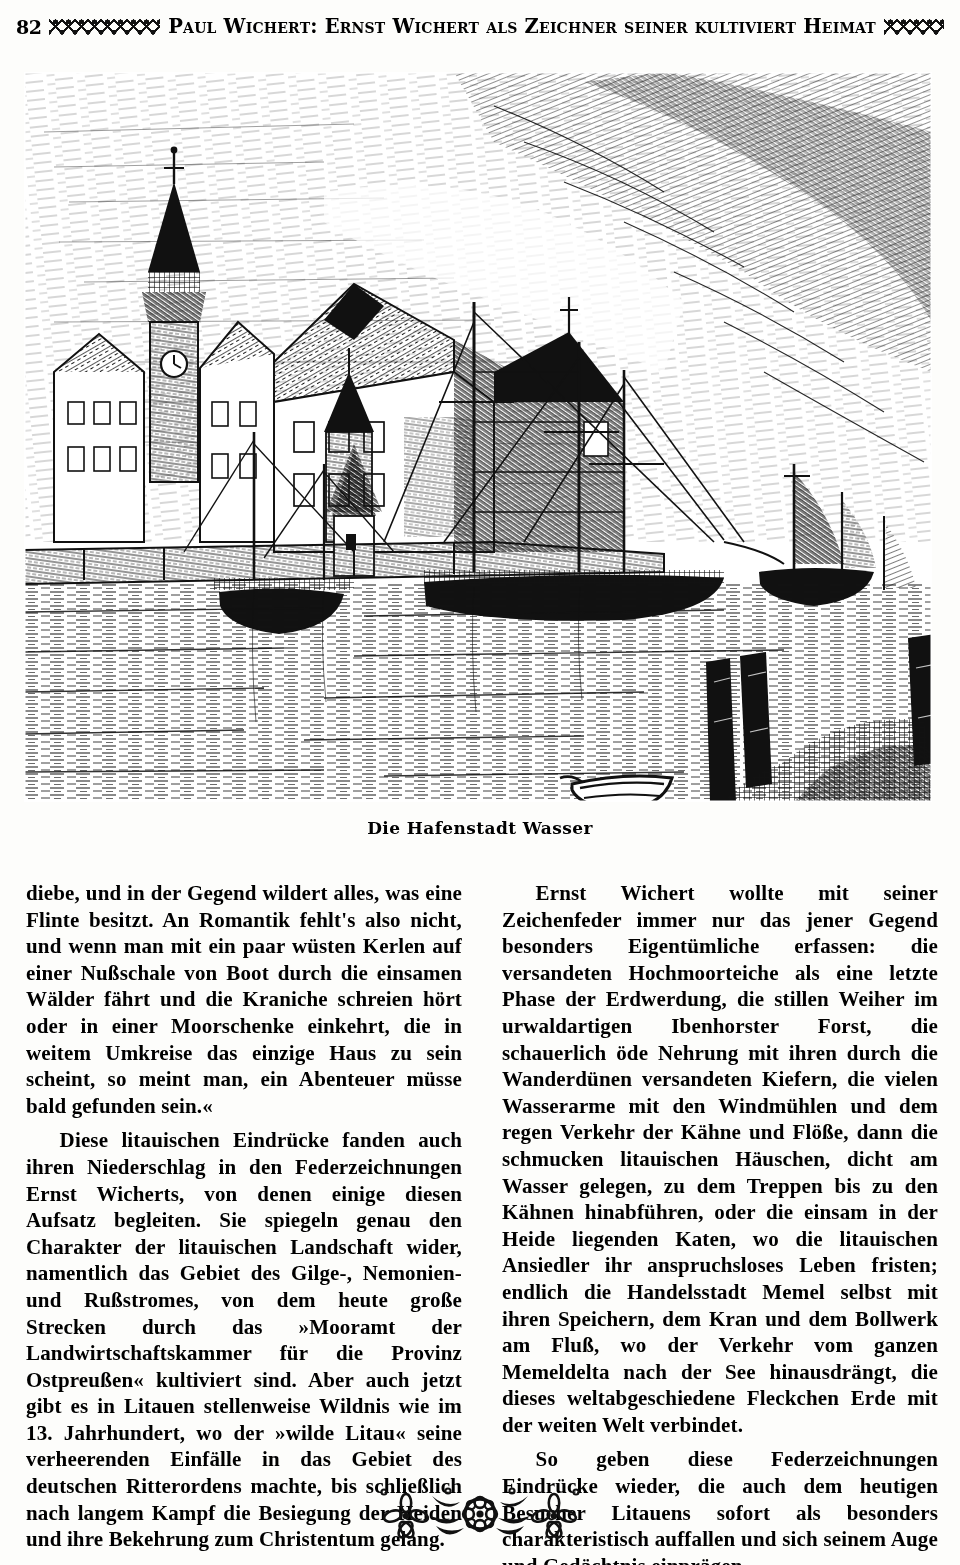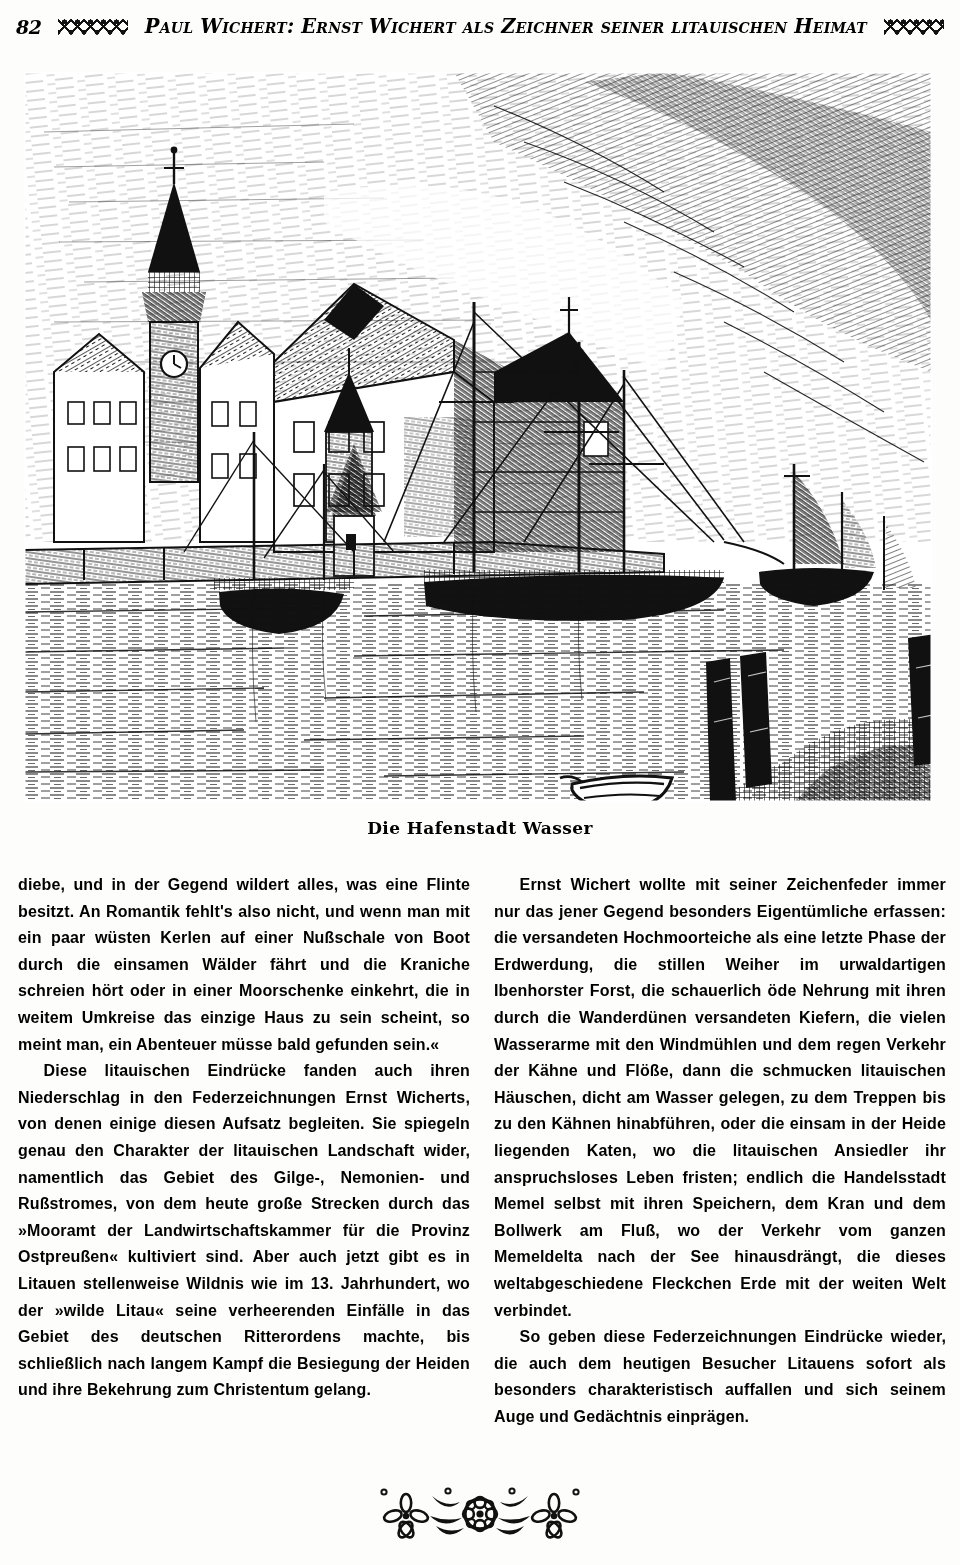--- a/index.html
+++ b/index.html
@@ -24,23 +24,22 @@
 
   
   .running-head {
     position: absolute;
     top: 14px;
     left: 16px;
     right: 16px;
     height: 26px;
     display: flex;
     align-items: center;
-    gap: 17px;
+    gap: 8px;
     white-space: nowrap;
-    font-style: italic;
   }
   .folio {
     font-family: "DejaVu Serif", serif;
     font-size: 19px;
     font-weight: 700;
     letter-spacing: -0.5px;
     line-height: 1;
   }
   .head-title {
     font-family: "DejaVu Serif", "Liberation Serif", serif;
@@ -98,23 +97,23 @@
   .columns {
     position: absolute;
     top: 872px;
     left: 18px;
     width: 928px;
     display: flex;
     gap: 24px;
   }
   .col { width: 452px; }
   .col p {
-    margin: 0;
-    font-family: Liberation Sans, sans-serif;
-    font-size: 16px;
+    margin: 8px;
+    font-family: Liberation Serif, serif;
+    font-size: 21px;
     line-height: 26.6px;
     text-align: justify;
     text-justify: inter-word;
     letter-spacing: 0.15px;
     font-weight: 600;
     hyphens: manual;
   }
   .col p.indent { text-indent: 1.6em; }
   .col p + p { margin-top: 0; }
 
@@ -130,21 +129,21 @@
   .fleuron svg { display: block; }
 </style>
 </head>
 <body>
 
 <div class="page">
 
   <div class="running-head">
     <span class="folio">82</span>
     <span class="orn-rule orn-left"></span>
-    <span class="head-title">Paul Wichert: Ernst Wichert als Zeichner seiner litauischen Heimat</span>
+    <span class="head-title">Paul Wichert: Ernst Wichert als Zeichner seiner kultiviert Heimat</span>
     <span class="orn-rule orn-right"></span>
   </div>
 
   <div class="plate-wrap">
     <div class="plate">
       <svg viewBox="0 0 908 730" preserveAspectRatio="none" aria-hidden="true">
         <defs>
 
           <pattern id="hatchA" width="6" height="6" patternUnits="userSpaceOnUse" patternTransform="rotate(8)">
             <line x1="0" y1="1" x2="6" y2="1" stroke="#111" stroke-width="0.9"></line>

